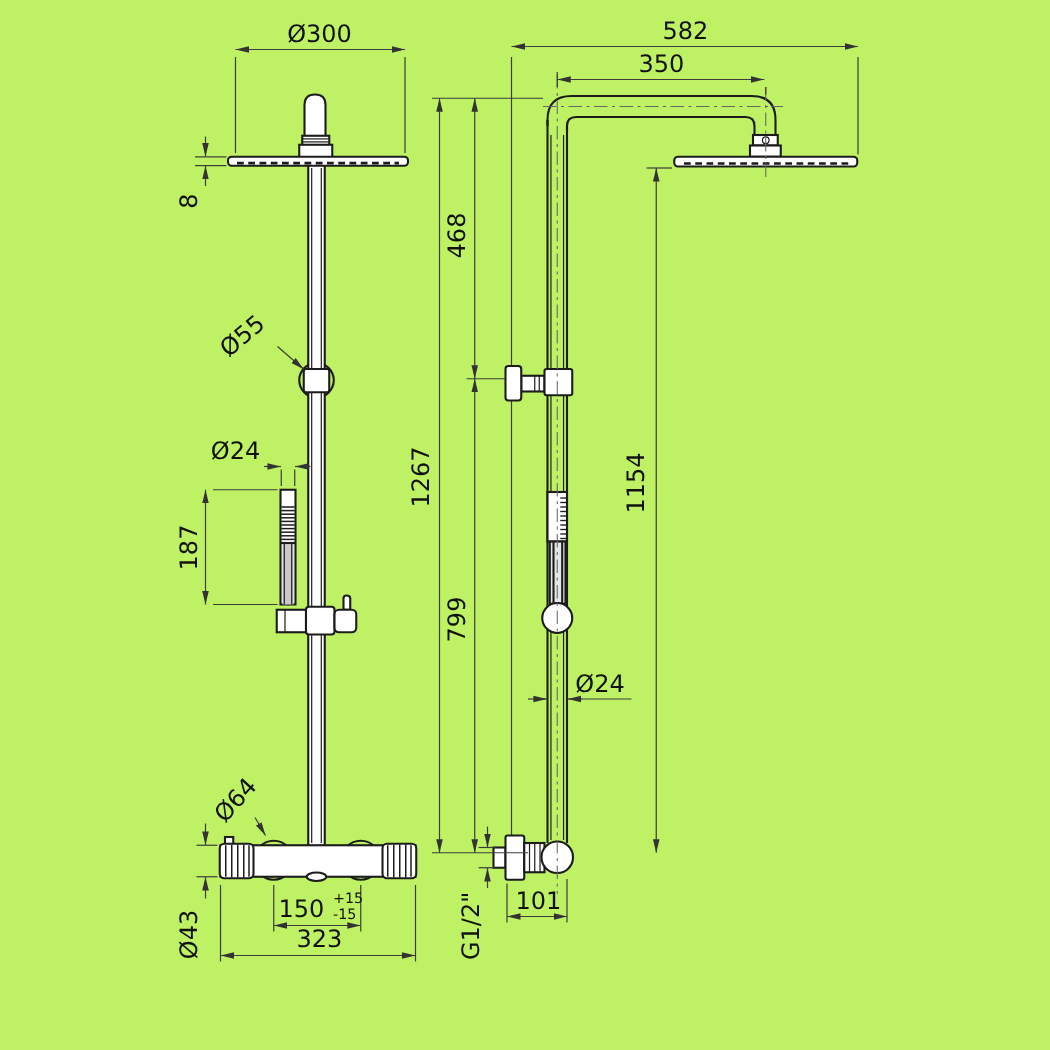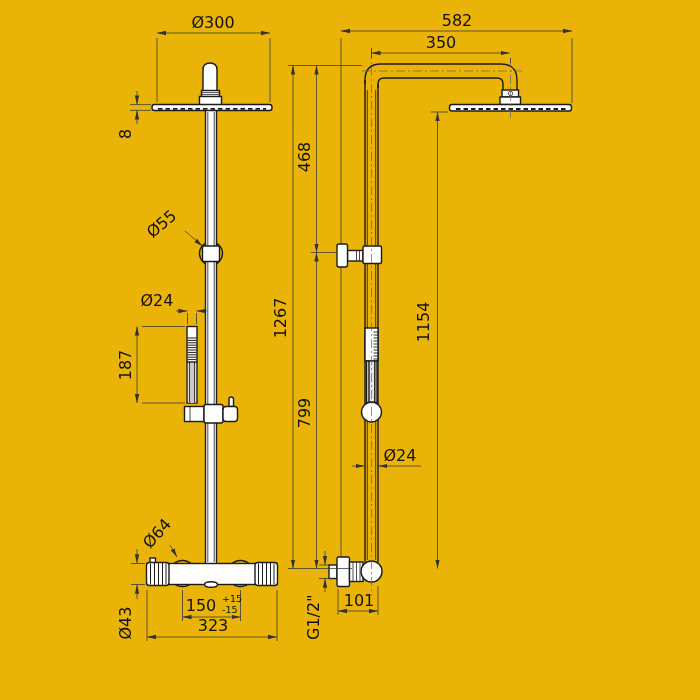--- a/index.html
+++ b/index.html
@@ -1,16 +1,16 @@
 <!DOCTYPE html>
 <html><head>
 <meta charset="utf-8">
 <style>
   html,body{margin:0;padding:0;background:#fff;}
-  .canvas{position:relative;width:700px;height:700px;background:#eab308;overflow:hidden;
+  .canvas{position:relative;width:700px;height:700px;background:#bef264;overflow:hidden;
           font-family:"DejaVu Sans","Liberation Sans",sans-serif;}
   svg{display:block;}
   text{fill:#111;font-family:"DejaVu Sans","Liberation Sans",sans-serif;}
   .dimtxt{font-size:16px;}
   .toltxt{font-size:9.5px;}
   .obj{stroke:#1c1c1c;stroke-width:1.4;fill:none;}
   .objf{stroke:#1c1c1c;stroke-width:1.4;fill:#fff;}
   .thin{stroke:#1c1c1c;stroke-width:0.8;fill:none;}
   .dim{stroke:#3c3c3c;stroke-width:0.8;fill:none;}
   .cl{stroke:#666;stroke-width:0.7;fill:none;stroke-dasharray:9 3 2 3;}

